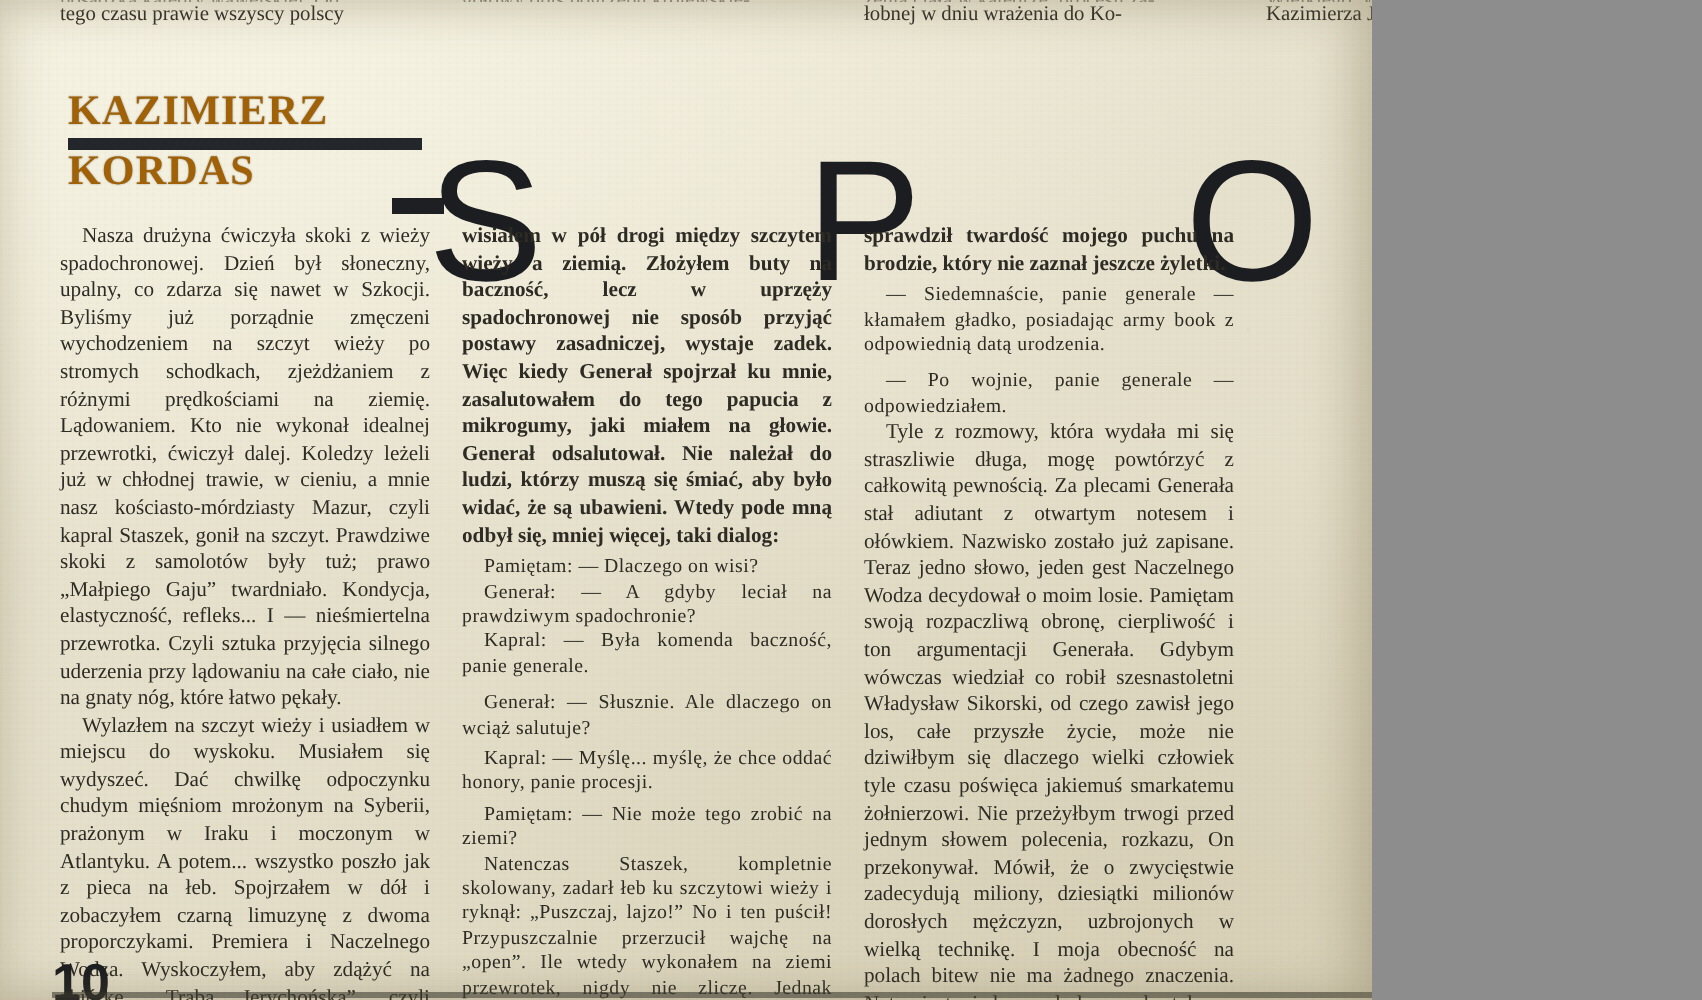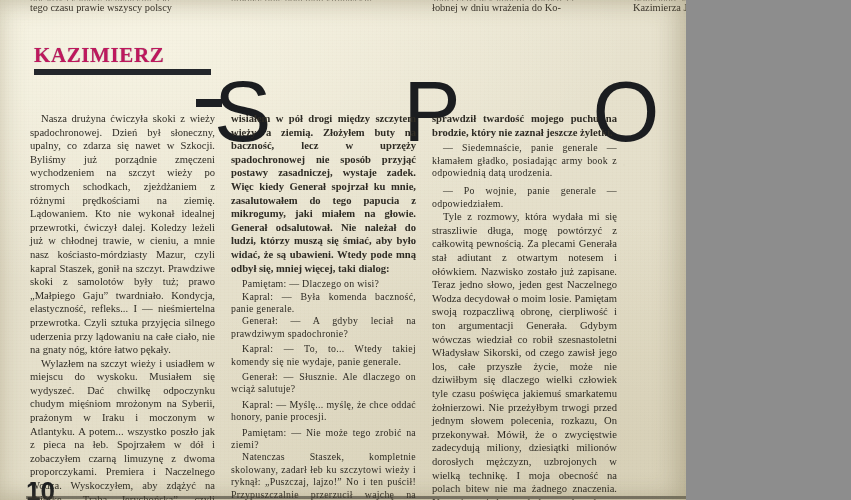--- a/index.html
+++ b/index.html
@@ -89,21 +89,21 @@
   }
   .byline {
     position: absolute;
     left: 34px;
     top: 2px;
     width: 180px;
     font-family: "Liberation Serif", "DejaVu Serif", serif;
     font-weight: 700;
     font-size: 21px;
     letter-spacing: .6px;
-    color: #be185d;
+    color: #a16207;
     line-height: 30px;
     text-shadow: 0 0 1px rgba(40,48,60,.45);
   }
   .byline .ln2 { display: block; }
   .byline-rule {
     position: absolute;
     left: 34px;
     top: 31px;
     width: 177px;
     height: 6px;
@@ -210,20 +210,21 @@
       </div>
       <div class="top-col">
         <p class="clipped-line">Wielkiego, Władysława Jagiełły i</p>
         <p>Kazimierza Jagiellończyka). Ostat-</p>
       </div>
     </div>
 
     <div class="masthead">
       <div class="byline">
         <span>KAZIMIERZ</span>
+        <span class="ln2">KORDAS</span>
       </div>
       <div class="byline-rule"></div>
       <div class="title-dash"></div>
       <div class="title">
         <span>S</span>
         <span>P</span>
         <span>O</span>
         <span>T</span>
       </div>
     </div>
@@ -232,24 +233,23 @@
 
       <div class="col">
         <p>Nasza drużyna ćwiczyła skoki z wieży spadochronowej. Dzień był słoneczny, upalny, co zdarza się nawet w Szkocji. Byliśmy już porządnie zmęczeni wychodzeniem na szczyt wieży po stromych schodkach, zjeżdżaniem z różnymi prędkościami na ziemię. Lądowaniem. Kto nie wykonał idealnej przewrotki, ćwiczył dalej. Koledzy leżeli już w chłodnej trawie, w cieniu, a mnie nasz kościasto-mórdziasty Mazur, czyli kapral Staszek, gonił na szczyt. Prawdziwe skoki z samolotów były tuż; prawo „Małpiego Gaju” twardniało. Kondycja, elastyczność, refleks... I — nieśmiertelna przewrotka. Czyli sztuka przyjęcia silnego uderzenia przy lądowaniu na całe ciało, nie na gnaty nóg, które łatwo pękały.</p>
         <p>Wylazłem na szczyt wieży i usiadłem w miejscu do wyskoku. Musiałem się wydyszeć. Dać chwilkę odpoczynku chudym mięśniom mrożonym na Syberii, prażonym w Iraku i moczonym w Atlantyku. A potem... wszystko poszło jak z pieca na łeb. Spojrzałem w dół i zobaczyłem czarną limuzynę z dwoma proporczykami. Premiera i Naczelnego Wodza. Wyskoczyłem, aby zdążyć na zbiórkę. „Trąba Jerychońska”, czyli Staszek, ryknął „aaaoooś”. Koleś od puszczania przesunął z wrażenia wajchę na „stop”. W rezultacie sytuacja stała się następująca: Z limuzyny wysiadł generał Sikorski w swojej, tak popularnej u sojuszników, rogatywce. Kapral ryczał „na prawo patrz”, a głosik ten musiał być słyszany na okrętach w zatoce Firth of Forth, złożył meldunek. A ja...</p>
       </div>
 
       <div class="col">
         <p class="noindent">wisiałem w pół drogi między szczytem wieży a ziemią. Złożyłem buty na baczność, lecz w uprzęży spadochronowej nie sposób przyjąć postawy zasadniczej, wystaje zadek. Więc kiedy Generał spojrzał ku mnie, zasalutowałem do tego papucia z mikrogumy, jaki miałem na głowie. Generał odsalutował. Nie należał do ludzi, którzy muszą się śmiać, aby było widać, że są ubawieni. Wtedy pode mną odbył się, mniej więcej, taki dialog:</p>
         <div class="spacer"></div>
         <p class="dialog">Pamiętam: — Dlaczego on wisi?</p>
+        <p class="dialog">Generał: — A gdyby leciał na prawdziwym spadochronie?</p>
         <p class="dialog">Kapral: — Była komenda baczność, panie generale.</p>
-        <p class="dialog">Generał: — A gdyby leciał na prawdziwym spadochronie?</p>
-        <div class="spacer"></div>
-        <p class="dialog">Kapral: — To, to... Wtedy takiej komendy się nie wydaje, panie generale.</p>
+        <div class="spacer"></div>
         <div class="spacer"></div>
         <p class="dialog">Generał: — Słusznie. Ale dlaczego on wciąż salutuje?</p>
         <div class="spacer"></div>
         <p class="dialog">Kapral: — Myślę... myślę, że chce oddać honory, panie procesji.</p>
         <div class="spacer"></div>
         <p class="dialog">Pamiętam: — Nie może tego zrobić na ziemi?</p>
         <p class="dialog">Natenczas Staszek, kompletnie skolowany, zadarł łeb ku szczytowi wieży i ryknął: „Puszczaj, lajzo!” No i ten puścił! Przypuszczalnie przerzucił wajchę na „open”. Ile wtedy wykonałem na ziemi przewrotek, nigdy nie zliczę. Jednak przytomnie wyskoczyłem z uprzęży i wstąpiłem na koniec szeregu. Cały oblepiony piachem.</p>
 
       </div>
 

